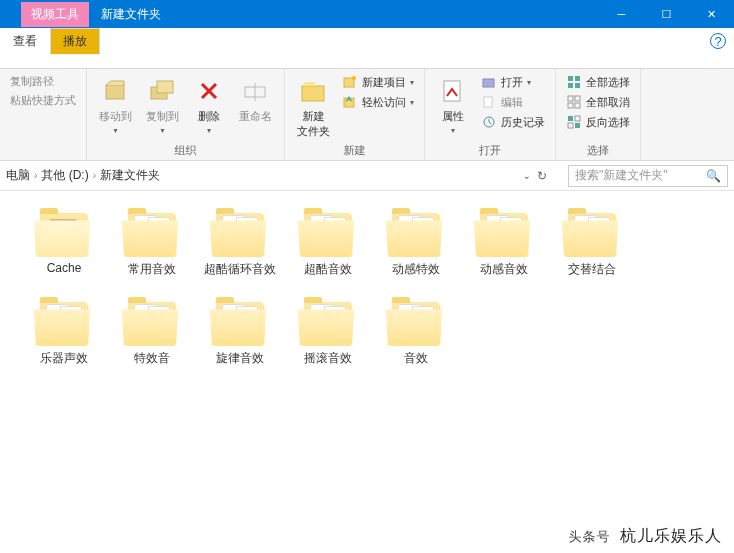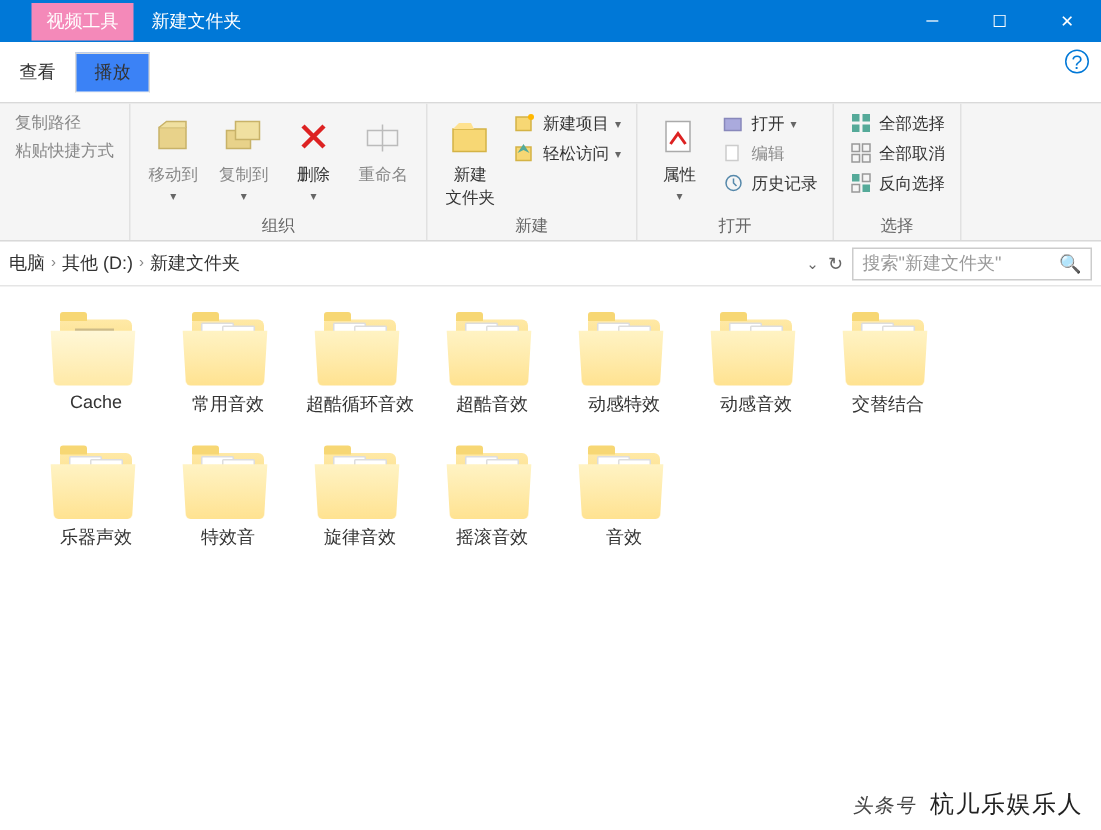--- a/index.html
+++ b/index.html
@@ -4,39 +4,39 @@
 <style>
 * { margin: 0; padding: 0; box-sizing: border-box; font-family: "Microsoft YaHei", "Segoe UI", sans-serif; }
 body { background: #fff; width: 734px; height: 553px; overflow: hidden; position: relative; }
 
 .titlebar { background: #0078d7; height: 28px; display: flex; align-items: center; color: #fff; padding-left: 21px; }
 .title-tab { background: #f489b9; color: #fff; padding: 4px 10px; font-size: 12px; }
 .title-text { padding-left: 12px; font-size: 12px; flex: 1; }
 .win-controls { display: flex; }
 .win-btn { width: 45px; height: 28px; display: flex; align-items: center; justify-content: center; color: #fff; font-size: 11px; }
 
-.tabs { background: #fff; border-bottom: 1px solid #d9d9d9; height: 41px; display: flex; align-items: center; position: relative; }
+.tabs { background: #fff; border-bottom: 1px solid #d9d9d9; height: 41px; display: flex; align-items: flex-start; position: relative; }
 .tab { padding: 4px 12px; font-size: 12px; color: #333; border: 1px solid transparent; }
-.tab.active { background: #3b82f6; border: 1px solid #d9d9d9; border-bottom: 1px solid #f5f5f5; margin-bottom: -1px; }
+.tab.active { background: #eab308; border: 1px solid #d9d9d9; border-bottom: 1px solid #f5f5f5; margin-bottom: -1px; }
 .help-icon { position: absolute; right: 8px; top: 5px; color: #0078d7; font-size: 13px; width: 16px; height: 16px; border: 1px solid #0078d7; border-radius: 50%; display: flex; align-items: center; justify-content: center; }
 
 .ribbon { background: #f5f5f5; border-bottom: 1px solid #d9d9d9; height: 92px; display: flex; font-size: 11px; }
 .ribbon-group { border-right: 1px solid #e1e1e1; padding: 4px 8px 2px 8px; display: flex; flex-direction: column; }
 .ribbon-group-body { flex: 1; display: flex; align-items: flex-start; gap: 6px; }
 .ribbon-group-label { text-align: center; color: #666; font-size: 11px; padding-top: 2px; }
 .rb-col { display: flex; flex-direction: column; gap: 2px; }
 .rb-item { color: #888; display: flex; align-items: center; gap: 4px; padding: 1px 2px; white-space: nowrap; }
 .rb-item.enabled { color: #333; }
 .rb-big { display: flex; flex-direction: column; align-items: center; gap: 2px; color: #888; padding: 2px 4px; }
 .rb-big.enabled { color: #333; }
 .rb-big-icon { width: 32px; height: 32px; display: flex; align-items: center; justify-content: center; }
 .rb-icon { width: 16px; height: 16px; display: inline-flex; align-items: center; justify-content: center; }
 .dropdown-arrow { font-size: 8px; color: #666; }
 
-.addressbar { height: 30px; border-bottom: 1px solid #e5e5e5; display: flex; align-items: center; padding: 0 6px; gap: 6px; font-size: 12px; }
+.addressbar { height: 30px; border-bottom: 1px solid #e5e5e5; display: flex; align-items: center; padding: 0 6px; gap: 21px; font-size: 12px; }
 .breadcrumb { flex: 1; display: flex; align-items: center; gap: 4px; color: #333; }
 .bc-sep { color: #888; font-size: 10px; }
 .addr-controls { display: flex; align-items: center; gap: 6px; color: #666; }
 .searchbox { width: 160px; height: 22px; border: 1px solid #ccc; display: flex; align-items: center; padding: 0 6px; color: #999; font-size: 12px; justify-content: space-between; }
 
 .content { padding: 12px 20px; display: flex; flex-wrap: wrap; gap: 8px 0; align-content: flex-start; height: calc(100% - 176px); overflow: auto; }
 .folder { width: 88px; display: flex; flex-direction: column; align-items: center; gap: 4px; padding: 6px 2px; }
 .folder-icon { width: 56px; height: 48px; position: relative; }
 .folder-label { font-size: 12px; color: #333; text-align: center; word-break: break-all; }
 
@@ -51,21 +51,21 @@
 .eye::after { content: ""; position: absolute; width: 3px; height: 3px; background: #1e88e5; border-radius: 50%; top: 2px; left: 3px; }
 
 .plain-icon .folder-front { background: linear-gradient(#fff7d6, #ffe9a6); }
 .lines { position: absolute; top: 10px; left: 14px; width: 26px; }
 .lines span { display: block; height: 2px; background: #cdbb88; margin-bottom: 3px; }
 .video-strip { position: absolute; top: 8px; left: 14px; width: 28px; height: 28px; background: repeating-linear-gradient(#333 0 3px, #555 3px 4px); border-radius: 2px; }
 .video-strip::after { content: ""; position: absolute; left: 6px; top: 4px; width: 16px; height: 12px; background: #88c; }
 .video-strip2 { position: absolute; top: 14px; left: 22px; width: 20px; height: 20px; background: repeating-linear-gradient(#444 0 3px, #666 3px 4px); border-radius: 2px; }
 
 .watermark { position: absolute; bottom: 6px; right: 12px; font-size: 16px; color: #222; font-weight: 500; letter-spacing: 1px; }
-.watermark-prefix { font-size: 13px; color: #444; margin-right: 4px; font-style: italic; }
+.watermark-prefix { font-size: 13px; color: #444; margin-right: 4px; }
 </style>
 </head>
 <body>
 
 <div class="titlebar">
   <div class="title-tab">视频工具</div>
   <div class="title-text">新建文件夹</div>
   <div class="win-controls">
     <div class="win-btn">─</div>
     <div class="win-btn">☐</div>

